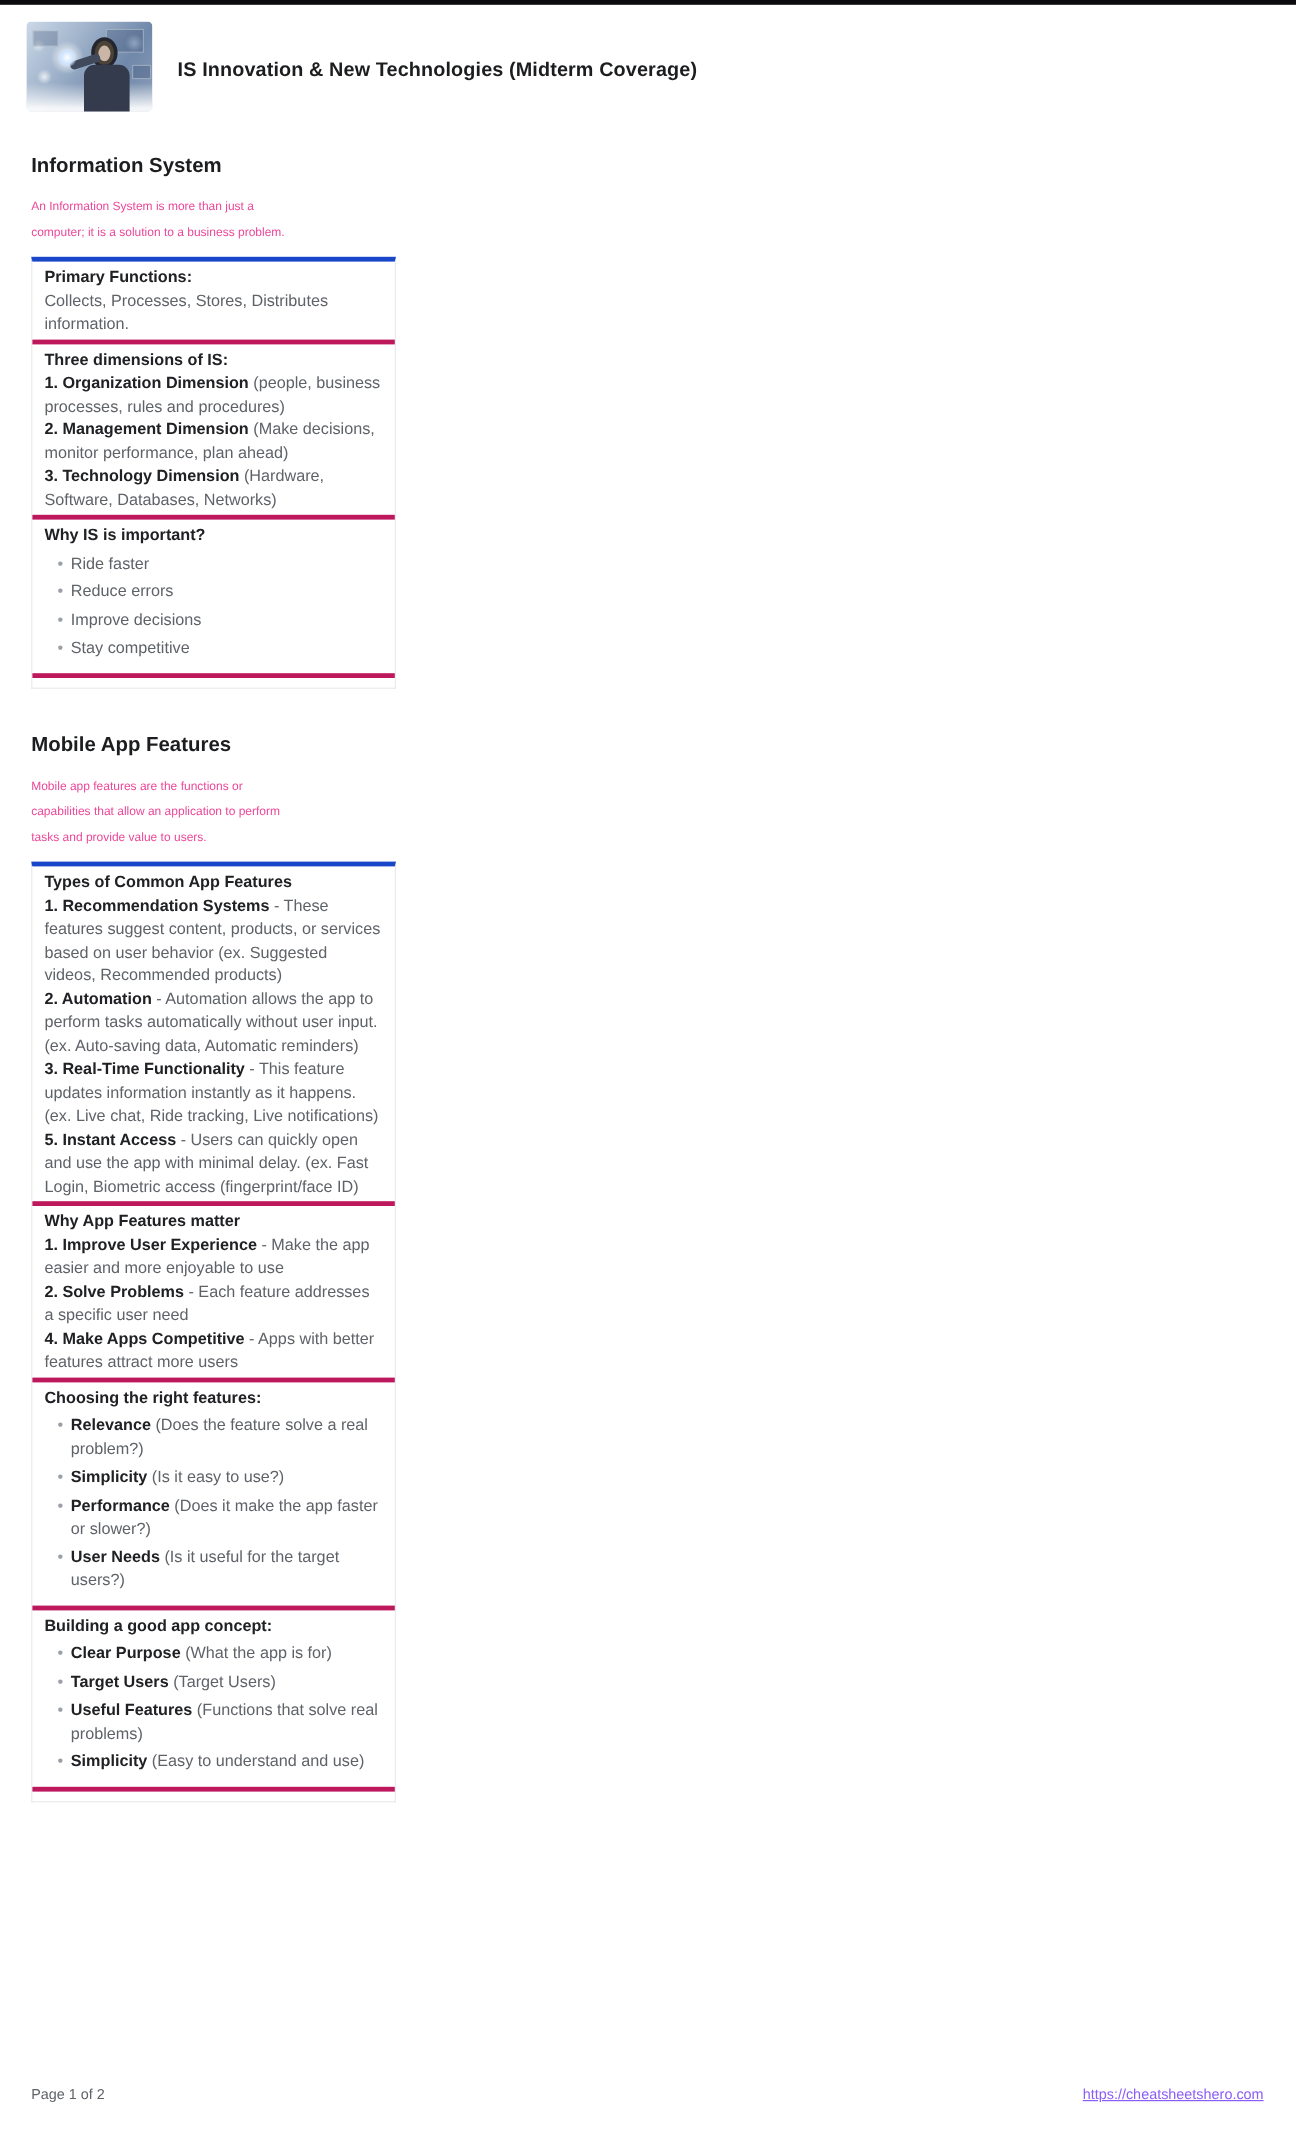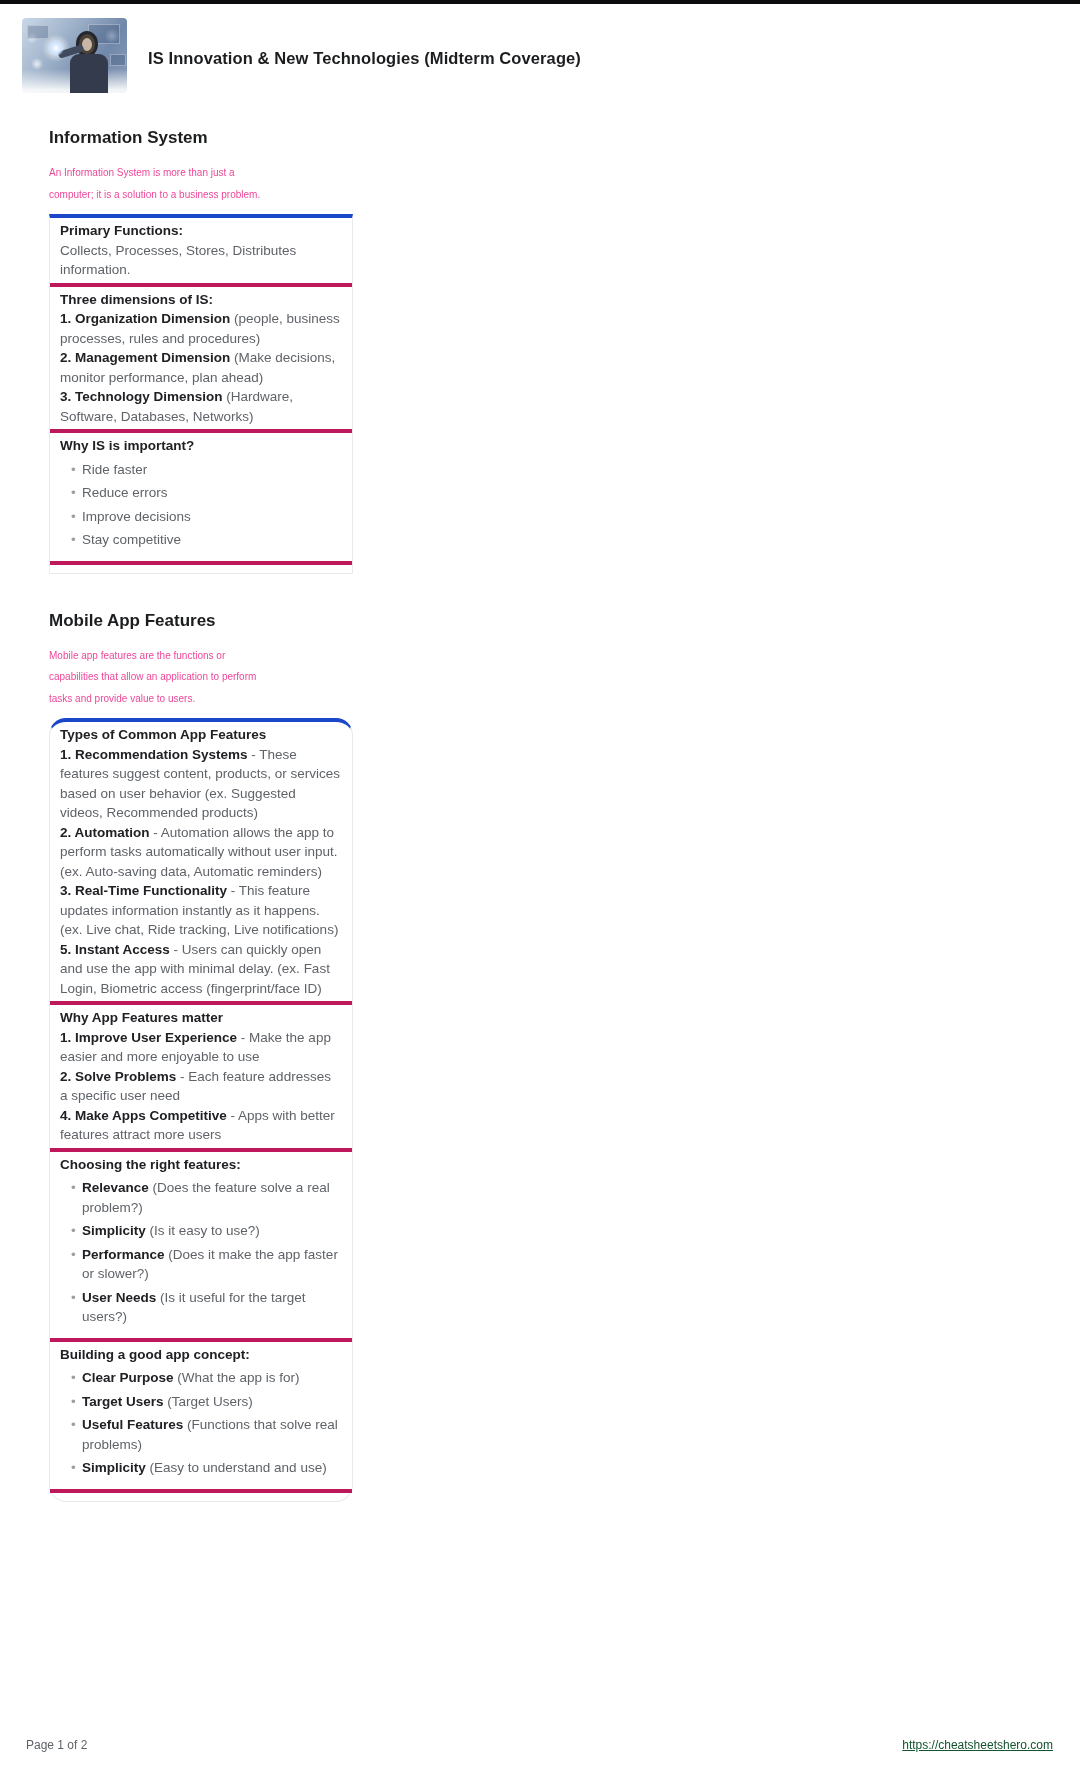--- a/index.html
+++ b/index.html
@@ -31,42 +31,42 @@
   .thumb .head{position:absolute;left:57px;top:16px;width:16px;height:20px;border-radius:50% 50% 46% 46%;background:#4b4238;}
   .thumb .hair{position:absolute;left:54px;top:13px;width:22px;height:26px;border-radius:50%;background:#23262f;z-index:-0;}
   .thumb .face{position:absolute;left:60px;top:20px;width:10px;height:13px;border-radius:50%;background:#c9b6a6;}
   .thumb .torso{position:absolute;left:48px;top:36px;width:38px;height:40px;border-radius:9px 9px 0 0;background:#343b4c;}
   .pageTitle{
     position:absolute;left:148px;top:48px;margin:0;
     font-size:16.5px;line-height:20px;font-weight:700;color:#1c1d1f;letter-spacing:.1px;
   }
 
   
-  .content{position:absolute;left:26px;top:127px;width:304px;margin-left:23px;}
+  .content{position:absolute;left:26px;top:127px;width:304px;}
   .section-heading{margin:0;font-size:17px;line-height:22px;font-weight:700;color:#1c1d1f;}
   .section-heading.gap{margin-top:36px;}
   .intro{margin:13px 0 0 0;font-size:10px;line-height:21.5px;color:#ec4899;}
 
   .card{
     margin-top:9px;background:#fff;border:1px solid #e8eaed;border-top:4px solid #1a46c9;
     padding-bottom:8px;box-sizing:border-box;
   }
   .block{padding:3px 10px;border-bottom:4px solid #be185d;font-size:13.5px;line-height:19.5px;color:#5f6368;}
   .block-title{margin:0;font-weight:700;color:#202124;font-size:13.5px;line-height:19.5px;}
   .item{margin:0;}
   .item b, .li-text b{font-weight:700;color:#202124;}
   .bullets{list-style:none;margin:4px 0 8px 0;padding:0;}
   .bullets li{display:flex;margin-bottom:4px;}
   .dot{flex:0 0 22px;padding-left:11px;box-sizing:border-box;color:#9aa0a6;}
   .li-text{flex:1 1 auto;}
 
   
   .footer{position:absolute;left:26px;right:27px;top:1738px;display:flex;justify-content:space-between;align-items:center;font-size:12px;}
   .page-info{color:#5f6368;}
-  .footer a{color:#14532d;}
+  .footer a{color:#8b5cf6;}
 </style>
 </head>
 <body>
 
 <div class="topbar"></div>
 
 <header>
   <div class="thumb">
     <div class="panel p1"></div>
     <div class="panel p2"></div>
@@ -113,21 +113,21 @@
           </li>
           <li>
             <span class="dot">•</span>
             <span class="li-text">Stay competitive</span>
           </li>
         </ul>
       </div>
     </div>
     <h2 class="section-heading gap">Mobile App Features</h2>
     <p class="intro">Mobile app features are the functions or<br>capabilities that allow an application to perform<br>tasks and provide value to users.</p>
-    <div class="card" style="border-top-color: rgb(26, 70, 201); border-radius: 17px;">
+    <div class="card" style="border-top-color: rgb(26, 70, 201);">
       <div class="block">
         <p class="block-title">Types of Common App Features</p>
         <p class="item"><b>1. Recommendation Systems</b> - These features suggest content, products, or services based on user behavior (ex. Suggested videos, Recommended products)</p>
         <p class="item"><b>2. Automation</b> - Automation allows the app to perform tasks automatically without user input. (ex. Auto-saving data, Automatic reminders)</p>
         <p class="item"><b>3. Real-Time Functionality</b> - This feature updates information instantly as it happens. (ex. Live chat, Ride tracking, Live notifications)</p>
         <p class="item"><b>5. Instant Access</b> - Users can quickly open and use the app with minimal delay. (ex. Fast Login, Biometric access (fingerprint/face ID)</p>
       </div>
       <div class="block">
         <p class="block-title">Why App Features matter</p>
         <p class="item"><b>1. Improve User Experience</b> - Make the app easier and more enjoyable to use</p>

